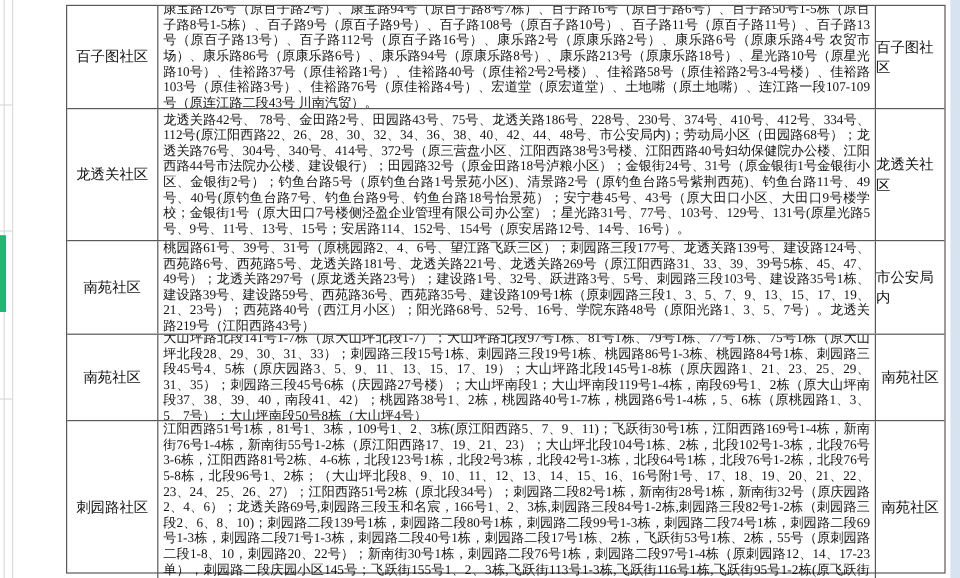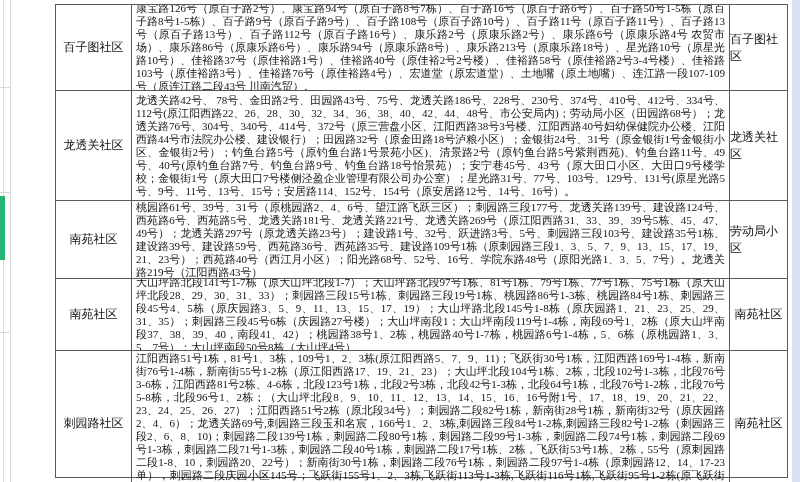--- a/index.html
+++ b/index.html
@@ -87,21 +87,21 @@
           <span>龙透关路42号、 78号、金田路2号、田园路43号、75号、龙透关路186号、228号、230号、374号、410号、412号、334号、112号(原江阳西路22、26、28、30、32、34、36、38、40、42、44、48号、市公安局内)；劳动局小区（田园路68号）；龙透关路76号、304号、340号、414号、372号（原三营盘小区、江阳西路38号3号楼、江阳西路40号妇幼保健院办公楼、江阳西路44号市法院办公楼、建设银行）；田园路32号（原金田路18号泸粮小区）；金银街24号、31号（原金银街1号金银街小区、金银街2号）；钓鱼台路5号（原钓鱼台路1号景苑小区)、清景路2号（原钓鱼台路5号紫荆西苑)、钓鱼台路11号、49号、40号(原钓鱼台路7号、钓鱼台路9号、钓鱼台路18号怡景苑）；安宁巷45号、43号（原大田口小区、大田口9号楼学校；金银街1号（原大田口7号楼侧泾盈企业管理有限公司办公室）；星光路31号、77号、103号、129号、131号(原星光路5号、9号、11号、13号、15号；安居路114、152号、154号（原安居路12号、14号、16号）。</span>
         </div>
       <div class="cell label right">龙透关社区</div>
     </div>
 
     <div class="trow" style="height:78px;">
       <div class="cell label">南苑社区</div>
       <div class="cell text">
           <span>桃园路61号、39号、31号（原桃园路2、4、6号、望江路飞跃三区）；刺园路三段177号、龙透关路139号、建设路124号、西苑路6号、西苑路5号、龙透关路181号、龙透关路221号、龙透关路269号（原江阳西路31、33、39、39号5栋、45、47、49号）；龙透关路297号（原龙透关路23号）；建设路1号、32号、跃进路3号、5号、刺园路三段103号、建设路35号1栋、建设路39号、建设路59号、西苑路36号、西苑路35号、建设路109号1栋（原刺园路三段1、3、5、7、9、13、15、17、19、21、23号）；西苑路40号（西江月小区）；阳光路68号、52号、16号、学院东路48号（原阳光路1、3、5、7号）。龙透关路219号（江阳西路43号）</span>
         </div>
-      <div class="cell label right">劳动局小区</div>
+      <div class="cell label right">市公安局内</div>
     </div>
 
     <div class="trow" style="height:72px;">
       <div class="cell label">南苑社区</div>
       <div class="cell text">
           <span>大山坪路北段141号1-7栋（原大山坪北段1-7）；大山坪路北段97号1栋、81号1栋、79号1栋、77号1栋、75号1栋（原大山坪北段28、29、30、31、33）；刺园路三段15号1栋、刺园路三段19号1栋、桃园路86号1-3栋、桃园路84号1栋、刺园路三段45号4、5栋（原庆园路3、5、9、11、13、15、17、19）；大山坪路北段145号1-8栋（原庆园路1、21、23、25、29、31、35）；刺园路三段45号6栋（庆园路27号楼）；大山坪南段1；大山坪南段119号1-4栋，南段69号1、2栋（原大山坪南段37、38、39、40，南段41、42）；桃园路38号1、2栋，桃园路40号1-7栋，桃园路6号1-4栋，5、6栋（原桃园路1、3、5、7号）；大山坪南段50号8栋（大山坪4号）</span>
         </div>
       <div class="cell label right">南苑社区</div>
     </div>
 

